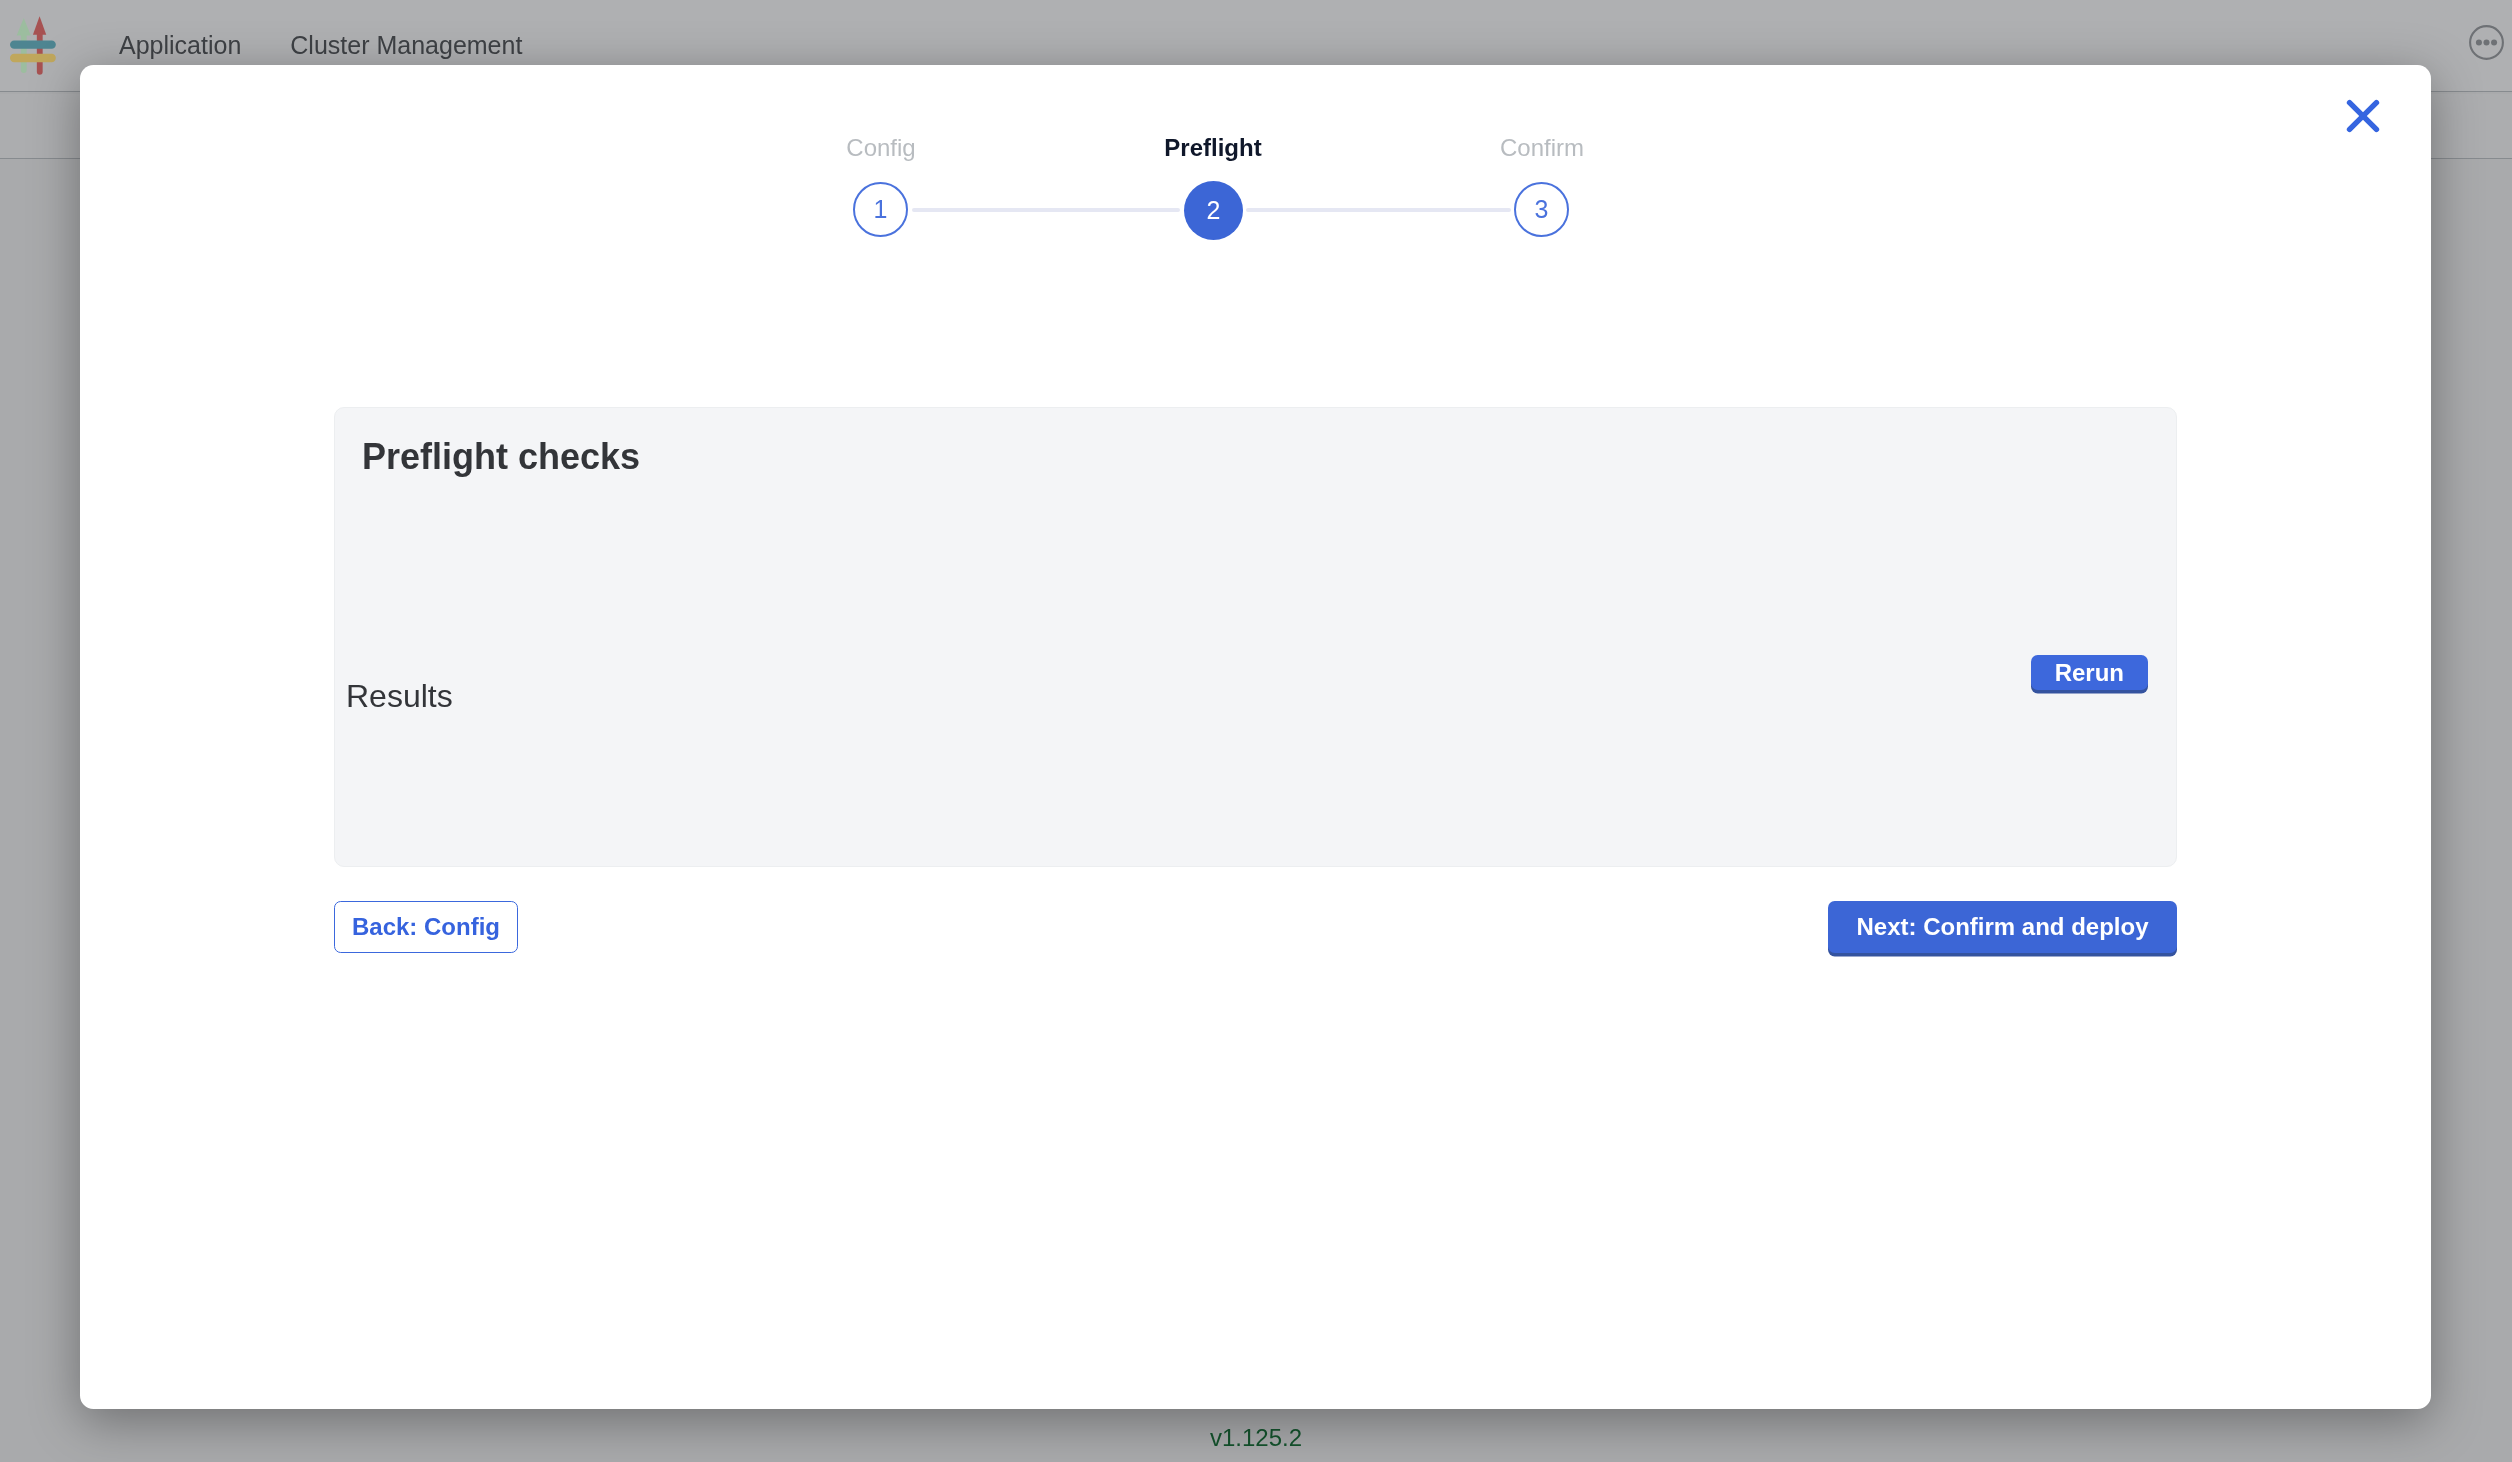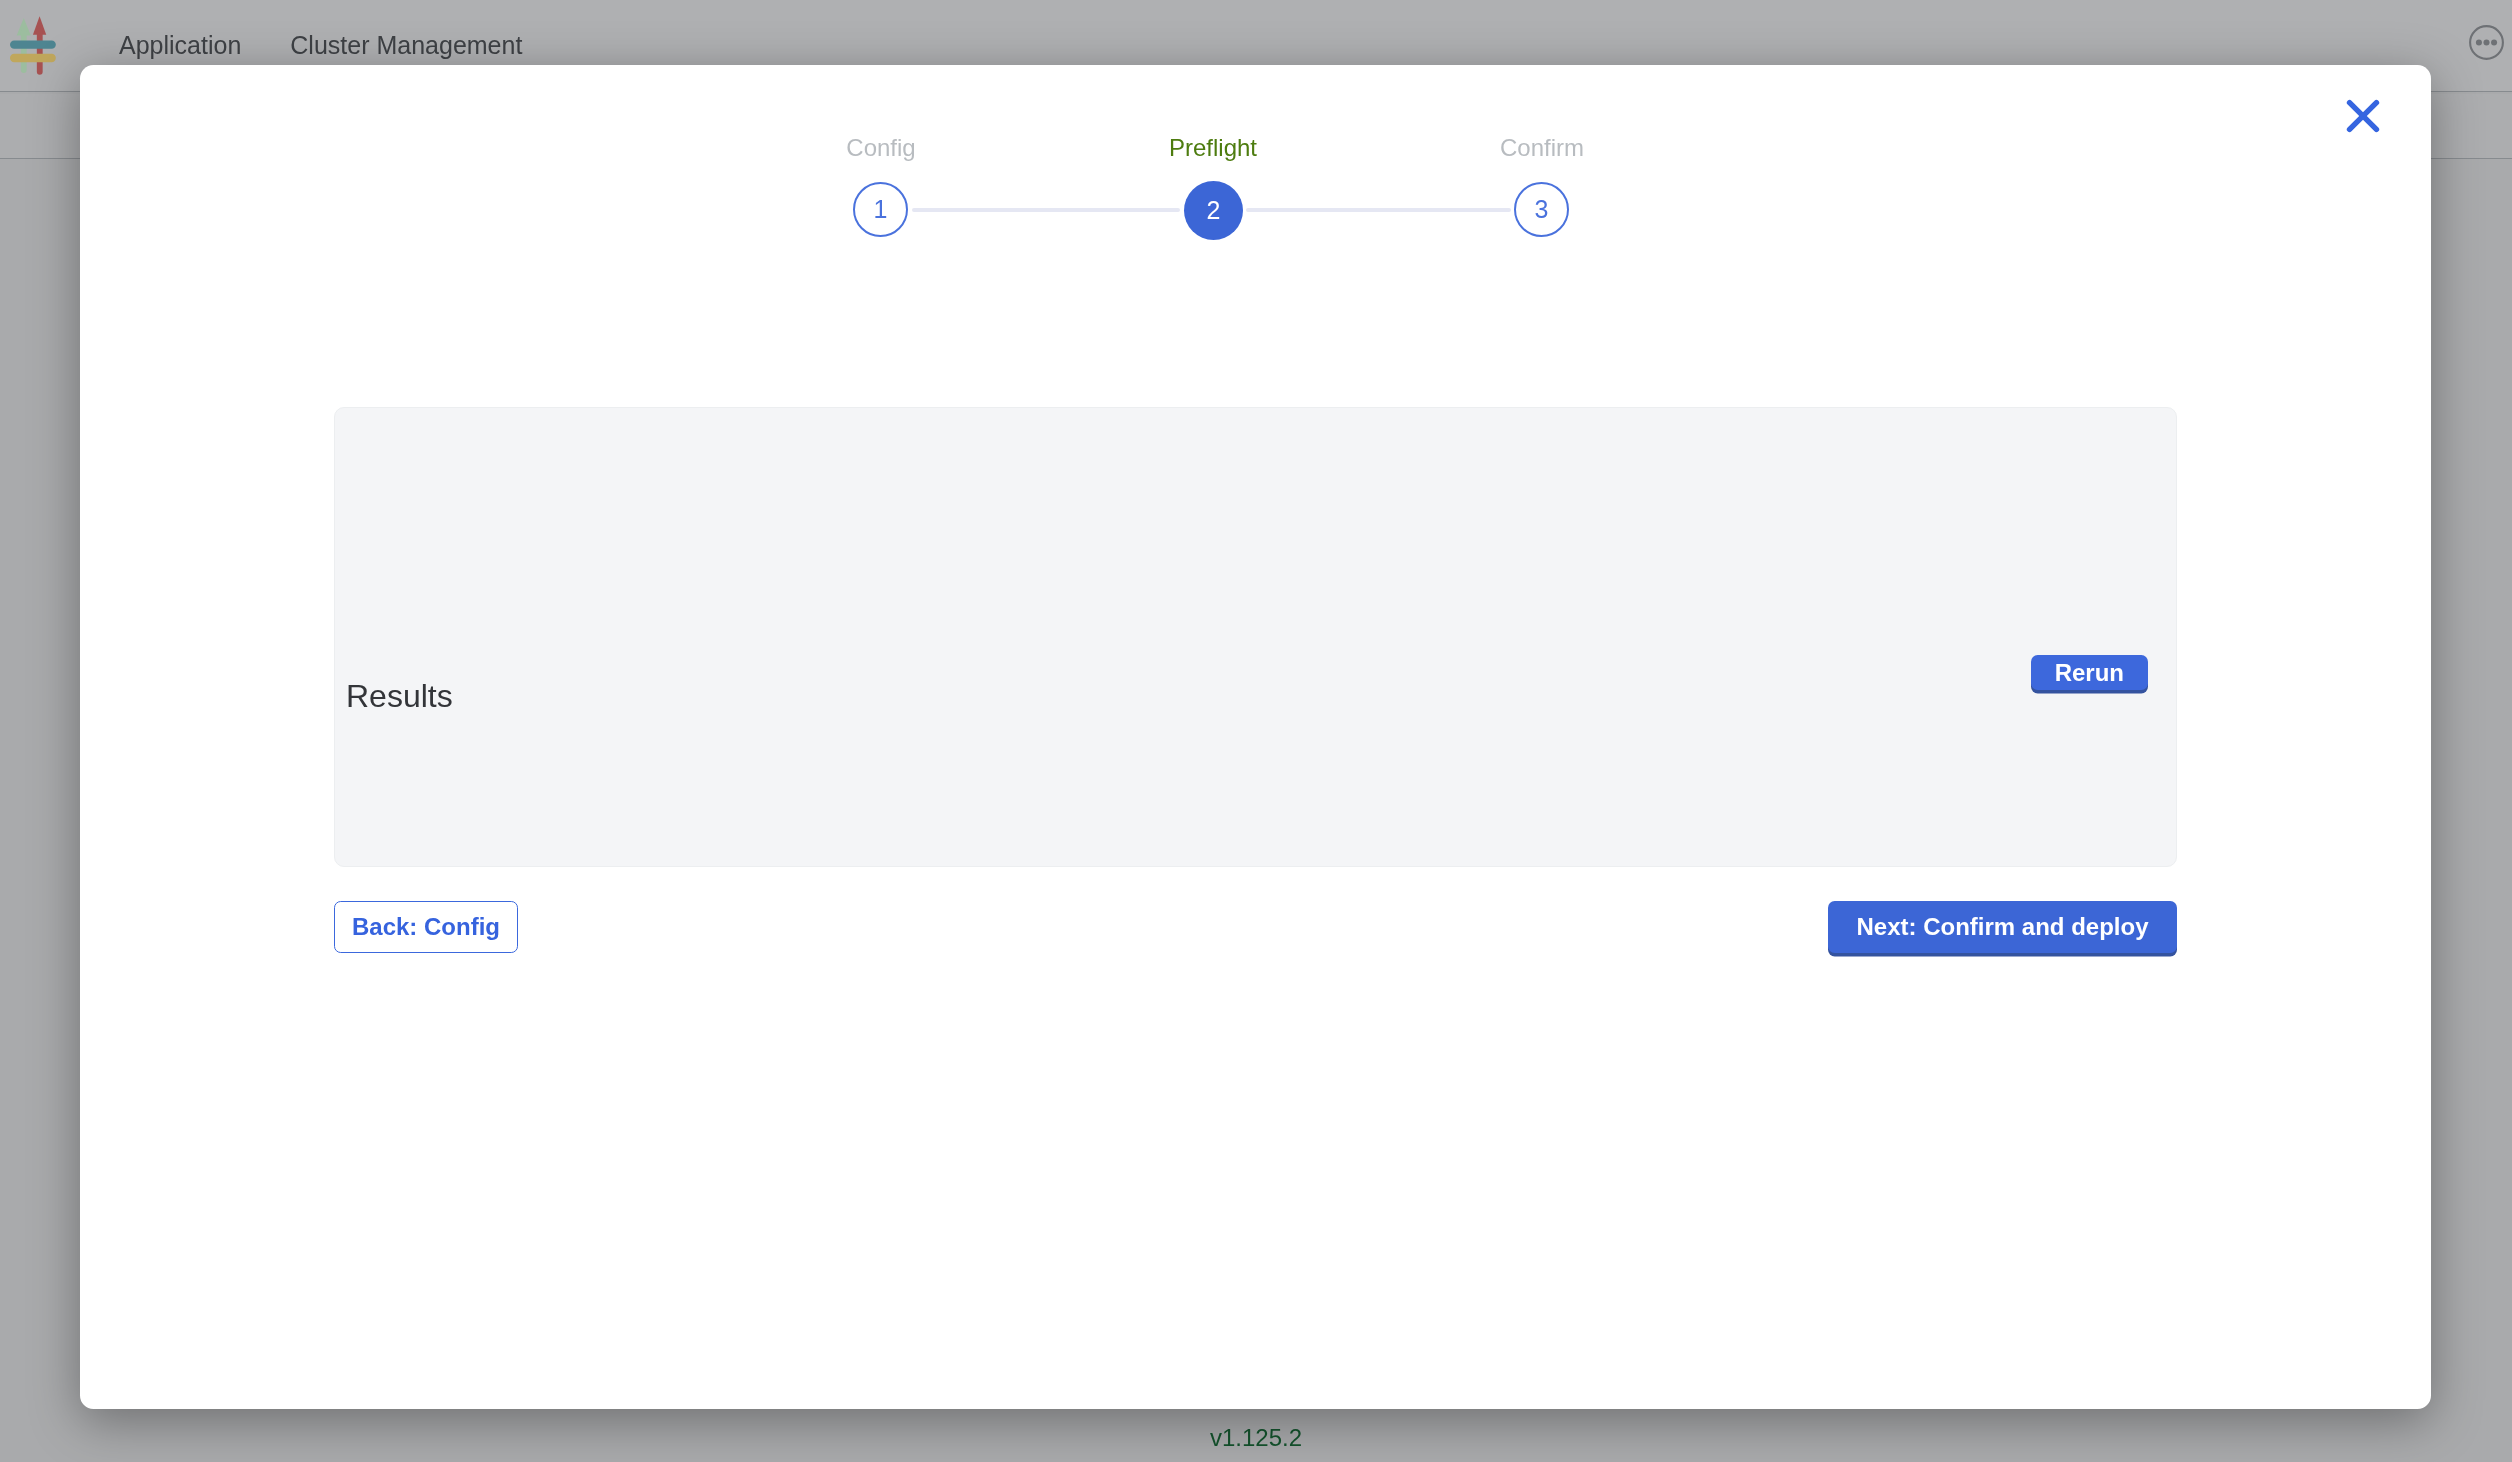--- a/index.html
+++ b/index.html
@@ -43,21 +43,21 @@
   .close-btn {
     position: absolute; top: 30px; right: 47px; width: 42px; height: 42px;
     background: none; border: none; padding: 0; cursor: pointer;
   }
 
   
   .step-label {
     position: absolute; top: 69px; transform: translateX(-50%);
     font-size: 24px; color: #b8bcc0; white-space: nowrap;
   }
-  .step-label.active { color: #4d7c0f; font-weight: 400; }
+  .step-label.active { color: #0f172a; font-weight: 700; }
   .step-circle {
     position: absolute; width: 55px; height: 55px; border-radius: 50%;
     border: 2.5px solid #4a72dd; background: #fff; color: #4a72dd;
     font-size: 25px; display: flex; align-items: center; justify-content: center;
     cursor: pointer;
   }
   .step-circle.active {
     width: 59px; height: 59px; border: none; background: #3c66d6; color: #ffffff;
   }
   .step-line {
@@ -173,20 +173,21 @@
 
     <div class="step-line sl1"></div>
     <div class="step-line sl2"></div>
 
     <div class="step-circle sc1">1</div>
     <div class="step-circle sc2 active">2</div>
     <div class="step-circle sc3">3</div>
   </div>
 
   <div class="card">
+    <h1 class="card-title">Preflight checks</h1>
 
     <div class="results-heading">Results</div>
     <button class="rerun-btn">Rerun</button>
 
   </div>
 
   <button class="back-btn">Back: Config</button>
   <button class="next-btn">Next: Confirm and deploy</button>
 </div>
 

